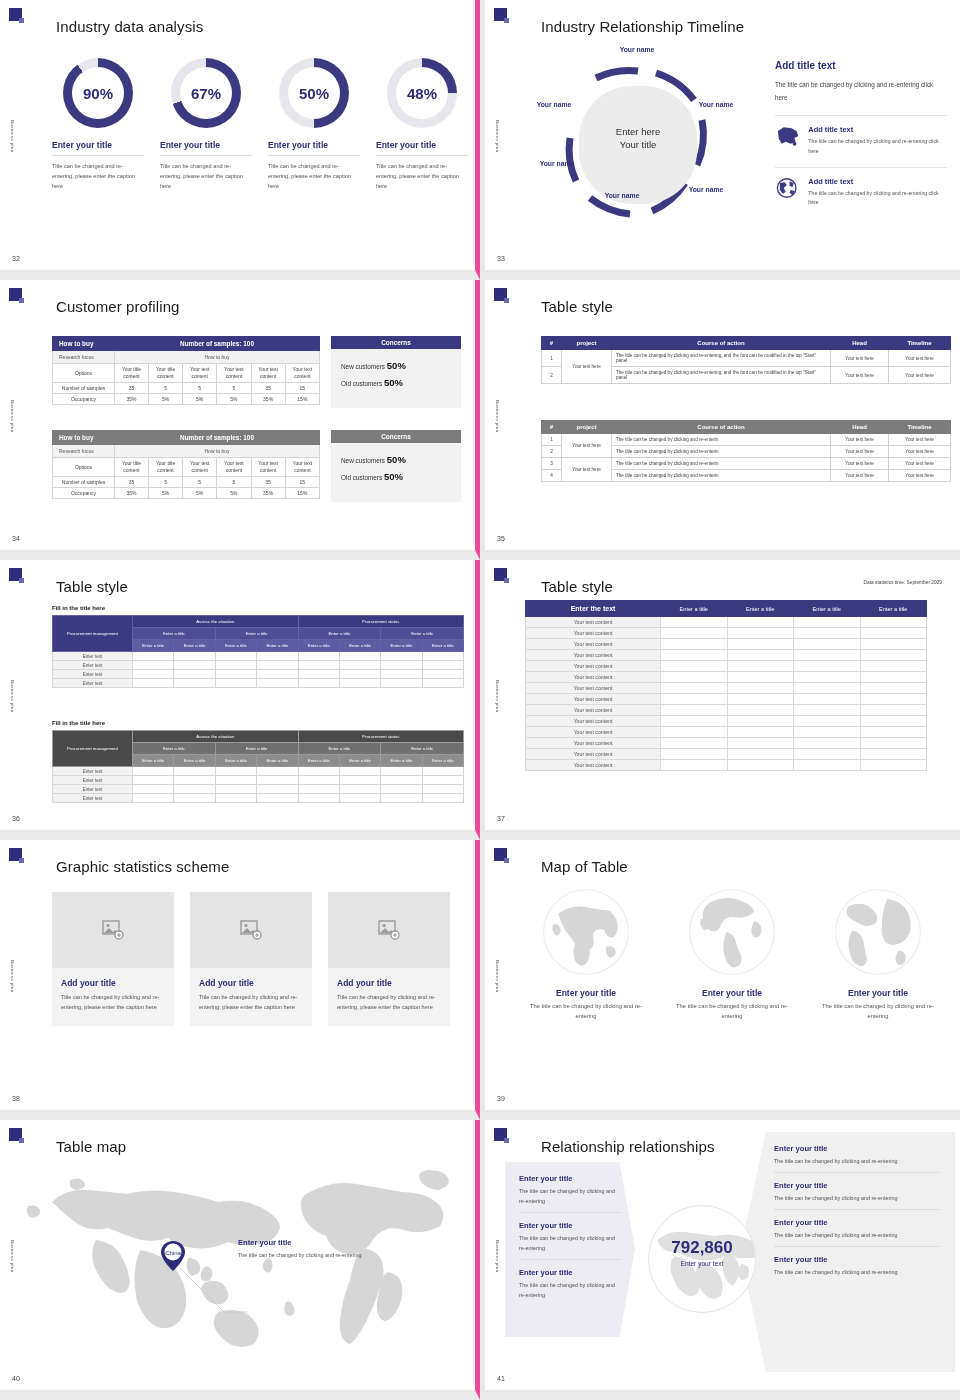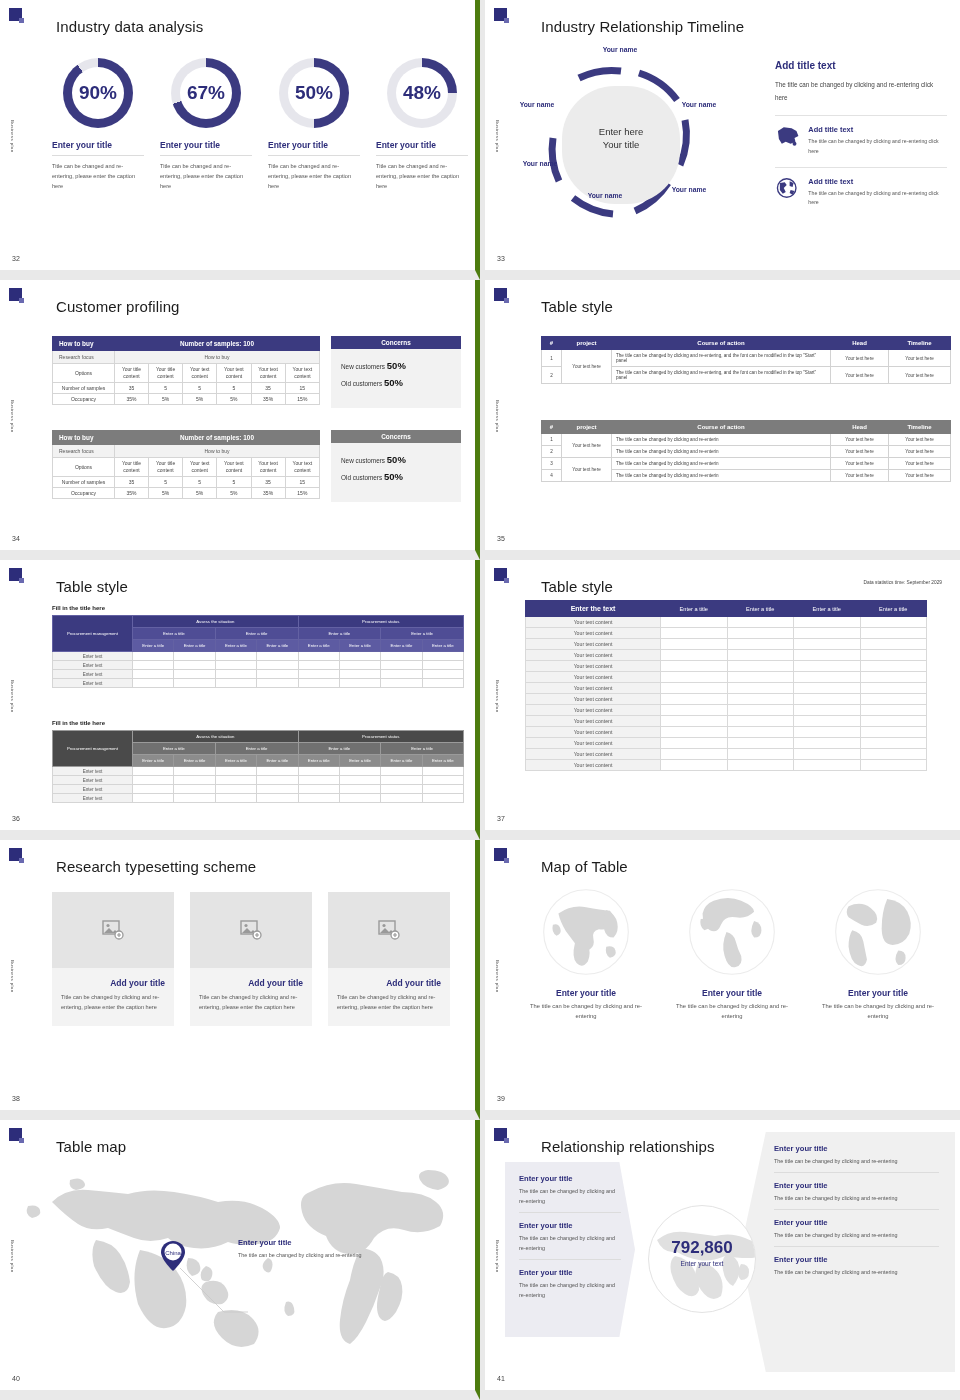--- a/index.html
+++ b/index.html
@@ -15,21 +15,21 @@
     grid-template-rows: repeat(5, 280px);
     width: 960px; height: 1400px;
   }
   .slide {
     position: relative;
     width: 480px; height: 280px;
     background: #fff;
     overflow: hidden;
     border-bottom: 10px solid #e9e9e9;
   }
-  .slide.left  { border-right: 5px solid #4d7c0f; }
+  .slide.left  { border-right: 5px solid #ec4899; }
   .slide.right { border-left: 5px solid #e9e9e9; }
 
   .logo {
     position: absolute; left: 9px; top: 8px;
     width: 13px; height: 13px;
     background: #2d2d7a;
     color: #fff; font-size: 9px; font-weight: bold;
     display:flex; align-items:center; justify-content:center;
     line-height: 1;
   }
@@ -52,27 +52,27 @@
     font-size: 15px; color: #1c1c1c; font-weight: 400;
     letter-spacing: .1px;
   }
 
   
   .donuts { position:absolute; left:52px; top:58px; display:flex; gap:16px; }
   .dcol { width: 92px; }
   .ring { width: 70px; height: 70px; margin: 0 auto; border-radius: 50%;
           display:flex; align-items:center; justify-content:center; position:relative; }
   .ring::after{ content:''; position:absolute; inset:9px; background:#fff; border-radius:50%; }
-  .ring span { position:relative; z-index:2; font-size:19px; font-weight:bold; color:#2d2d7a;}
+  .ring span { position:relative; z-index:2; font-size:15px; font-weight:bold; color:#2d2d7a;}
   .dtitle { margin-top:12px; font-size:8.5px; font-weight:bold; color:#2d2d7a; text-align:left;}
   .dline { margin-top:5px; border-top:1px solid #dcdcdc; }
   .dcap { margin-top:6px; font-size:5.6px; line-height:1.75; color:#555; }
 
   
-  .circwrap{ position:absolute; left:32px; top:48px; width:205px; height:195px; }
+  .circwrap{ position:absolute; left:49px; top:48px; width:205px; height:195px; }
   .blob{ position:absolute; left:45px; top:38px; width:118px; height:118px;
          background:#ececec; border-radius:45%; }
   .blobtxt{ position:absolute; left:45px; top:78px; width:118px; text-align:center;
             font-size:9.5px; color:#333; line-height:1.35;}
   .nlabel{ position:absolute; font-size:6.8px; font-weight:bold; color:#2d2d7a;
            text-align:center; line-height:1.2; width:44px;}
   .rcol{ position:absolute; left:290px; top:60px; width:172px; }
   .rcol h3{ font-size:10px; color:#2d2d7a; margin-bottom:7px;}
   .rcol p.lead{ font-size:6.3px; color:#444; line-height:2.1;}
   .ritem{ display:flex; gap:8px; margin-top:11px; padding-top:9px; border-top:1px solid #e2e2e2; align-items:flex-start;}
@@ -128,21 +128,21 @@
   .t37 th.other{ font-size:5.6px; font-weight:normal;}
   .t37 td{ border:1px solid #d9d9d9; height:11px; text-align:center; color:#555;}
   .t37 td.first{ background:#f2f2f2; width:135px;}
   .dstime{ position:absolute; right:18px; top:20px; font-size:4.8px; color:#444;}
 
   
   .cards{ position:absolute; left:52px; top:52px; display:flex; gap:16px;}
   .card{ width:122px; }
   .cardimg{ height:76px; background:#e4e4e4; display:flex; align-items:center; justify-content:center;}
   .cardbody{ background:#f3f3f3; padding:10px 9px 14px 9px;}
-  .cardbody h4{ font-size:8.5px; color:#2d2d7a; margin-bottom:4px;text-align:right;}
+  .cardbody h4{ font-size:8.5px; color:#2d2d7a; margin-bottom:4px;}
   .cardbody p{ font-size:5.6px; color:#555; line-height:1.8;}
 
   
   .globes{ position:absolute; left:36px; top:46px; display:flex; gap:16px;}
   .gcol{ width:130px; text-align:center;}
   .gcol h4{ font-size:8.5px; color:#2d2d7a; margin-top:6px;}
   .gcol p{ font-size:5.8px; color:#555; line-height:1.8; margin-top:3px;}
 
   
   .wmwrap{ position:absolute; left:10px; top:42px; width:460px; height:200px;}
@@ -726,21 +726,21 @@
             </tr>
       </tbody>
         </table>
     </div>
   </div>
 
   <div class="slide left">
     <div class="logo"></div>
     <div class="vert">Business plan</div>
     <div class="pgnum">38</div>
-    <div class="title">Research typesetting scheme</div>
+    <div class="title">Graphic statistics scheme</div>
     <div class="cards">
       <div class="card">
         <div class="cardimg">
           <svg width="22" height="20" viewBox="0 0 22 20">
             <rect x="1" y="1" width="16" height="13" fill="none" stroke="#9a9a9a" stroke-width="1.4"></rect>
             <circle cx="6" cy="5.5" r="1.6" fill="#9a9a9a"></circle>
             <path d="M2 13 L7 8 L11 12 L13 10 L16 13 Z" fill="#9a9a9a"></path>
             <circle cx="17" cy="15" r="4" fill="#fff" stroke="#9a9a9a" stroke-width="1.3"></circle>
             <path d="M17 13 v4 M15 15 h4" stroke="#9a9a9a" stroke-width="1.2"></path>
           </svg>

